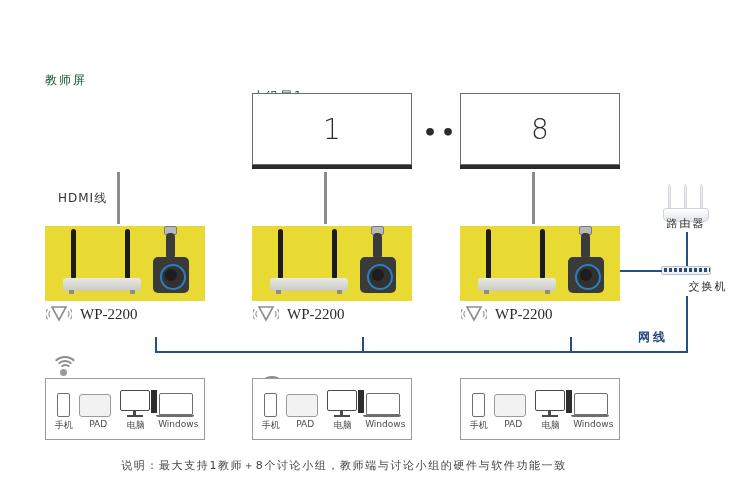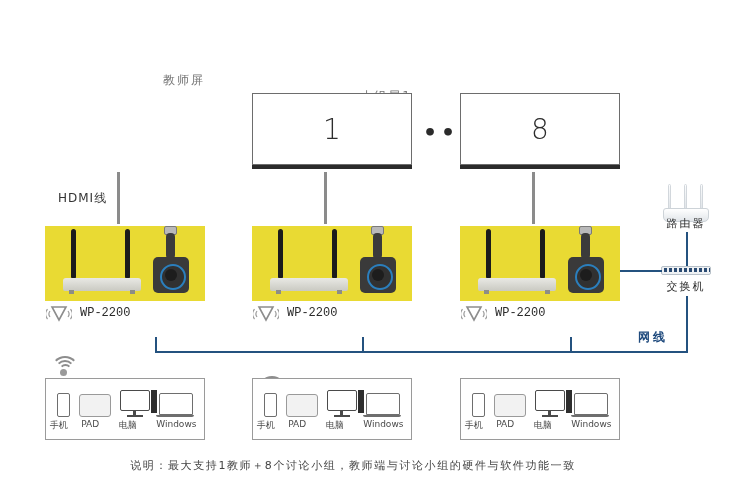--- a/index.html
+++ b/index.html
@@ -19,21 +19,21 @@
     text-align:center;
     font-size:25px;
     letter-spacing:7px;
     color:#1f4a7d;
     font-weight:600;
     font-family:"DejaVu Sans","Liberation Sans",sans-serif;
   }
 
   
   .scr-label{
-    font-size:12px;color:#737373;text-align:right;
+    font-size:12px;color:#14532d;text-align:left;
     letter-spacing:2px;width:160px;
   }
   .monitor{
     width:160px;height:72px;
     border:1.3px solid #6d6d6d;
     background:#ffffff;
     box-sizing:border-box;
   }
   .monitor-base{
     width:160px;height:4px;background:#2b2b2b;
@@ -91,31 +91,31 @@
     width:9px;height:26px;background:#3b3b3b;border-radius:4px;
   }
   .dongle-plug{
     position:absolute;right:28px;bottom:66px;
     width:13px;height:9px;background:#b9b9b9;
     border:1px solid #7a7a7a;box-sizing:border-box;border-radius:2px;
   }
 
   
   .wp-name{
-    font-size:12px;color:#2a2a2a;letter-spacing:0px;white-space:nowrap;
-    font-family:Liberation Mono, monospace;
+    font-size:15px;color:#2a2a2a;letter-spacing:0px;white-space:nowrap;
+    font-family:Liberation Serif, serif;
   }
 
   
   .devbox{
     width:160px;height:62px;
     border:1.2px solid #9a9a9a;background:#fff;box-sizing:border-box;
   }
   .dev-label{
-    font-size:9px;color:#4a4a4a;text-align:left;white-space:nowrap;
+    font-size:9px;color:#4a4a4a;text-align:center;white-space:nowrap;
   }
   .phone{
     width:11px;height:22px;border:1.3px solid #6e6e6e;border-radius:2px;background:#fff;
   }
   .pad{
     width:30px;height:21px;border:1.3px solid #9a9a9a;border-radius:3px;background:#f2f2f2;
   }
   .pc-screen{
     width:28px;height:19px;border:1.6px solid #4a4a4a;border-radius:2px;background:#fff;
   }
@@ -170,21 +170,21 @@
   .wifi .a1{width:24px;height:24px;margin-left:-12px;top:0px;}
   .wifi .a2{width:16px;height:16px;margin-left:-8px;top:4px;}
   .wifi .a3{width:9px;height:9px;margin-left:-4.5px;top:8px;}
   .wifi .dot{
     position:absolute;left:50%;margin-left:-3.5px;top:13px;
     width:7px;height:7px;border-radius:50%;background:#9a9a9a;border:none;
   }
 
   
   .caption{
-    left:9px;top:458px;width:688px;text-align:center;
+    left:0;top:458px;width:688px;text-align:center;
     font-size:11px;color:#444;letter-spacing:1.6px;
     white-space:nowrap;
   }
 </style>
 </head>
 <body>
 
 <div class="stage">
 
 
@@ -403,21 +403,21 @@
   </div>
   <div class="abs net-label" style="left:655px;top:216px;width:62px;">路由器</div>
 
   <div class="abs bluev" style="left:686px;top:232px;height:34px;"></div>
 
   <div class="abs" style="left:661px;top:266px;">
     <div class="switch-body">
         <div class="sw-ports"></div>
       </div>
   </div>
-  <div class="abs net-label" style="left:655px;top:279px;width:62px;">交换机</div>
+  <div class="abs net-label" style="left:677px;top:279px;width:62px;">交换机</div>
 
   <div class="abs blueh" style="left:620px;top:270px;width:42px;"></div>
 
   <div class="abs bluev" style="left:686px;top:296px;height:56px;"></div>
   <div class="abs blueh" style="left:155px;top:351px;width:533px;"></div>
 
   <div class="abs bluev" style="left:155px;top:337px;height:15px;"></div>
   <div class="abs bluev" style="left:362px;top:337px;height:15px;"></div>
   <div class="abs bluev" style="left:570px;top:337px;height:15px;"></div>
 

